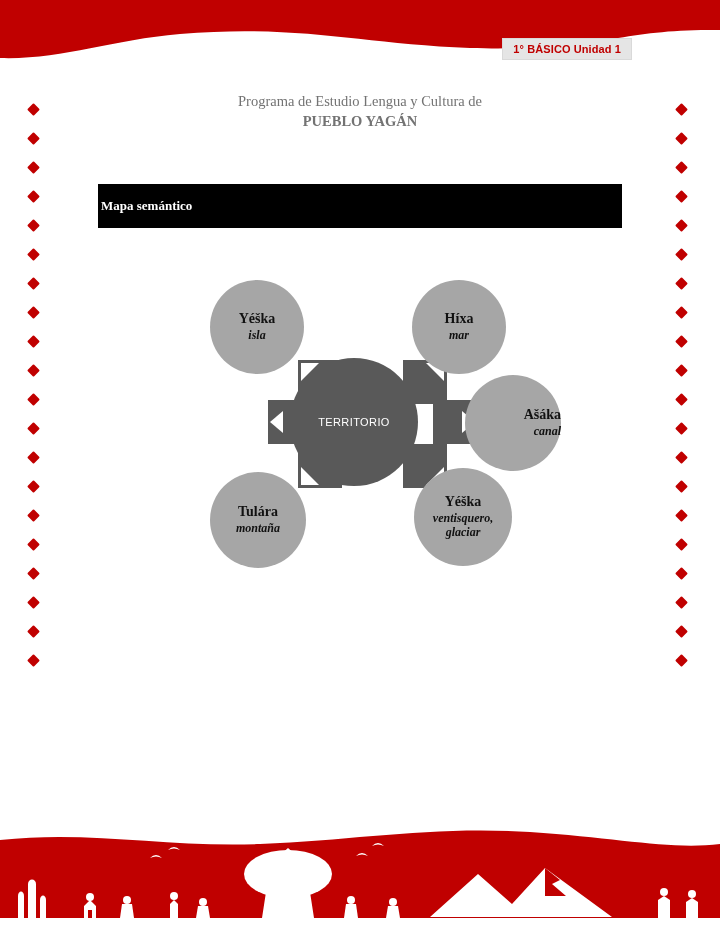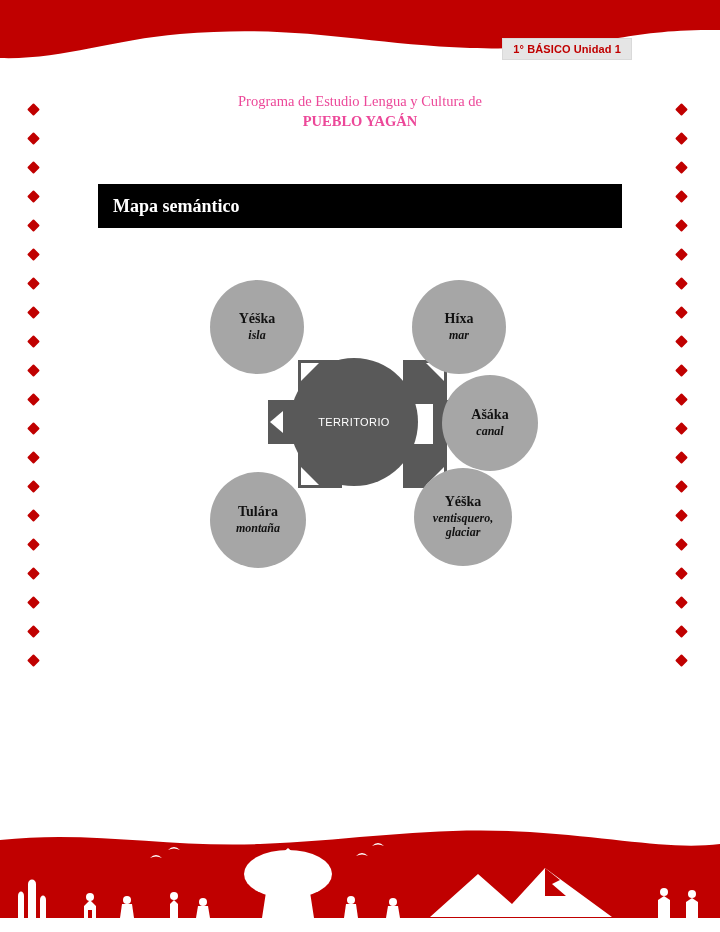--- a/index.html
+++ b/index.html
@@ -58,43 +58,43 @@
     border-radius: 1px;
   }
 
   
   .doc-header {
     position: absolute;
     top: 92px;
     left: 0;
     width: 720px;
     text-align: center;
-    color: #ec4899;
+    color: #737373;
     font-size: 14.5px;
     line-height: 1.35;
   }
   .doc-header .line3 {
     font-weight: bold;
   }
 
   
   .title-bar {
     position: absolute;
     top: 184px;
     left: 98px;
     width: 524px;
     height: 44px;
     background: #000000;
     color: #ffffff;
     font-family: "Liberation Serif", serif;
     font-weight: bold;
-    font-size: 18px;
+    font-size: 13px;
     display: flex;
     align-items: center;
-    padding-left: 15px;
+    padding-left: 3px;
     box-sizing: border-box;
   }
 
   
   .diagram {
     position: absolute;
     top: 258px;
     left: 150px;
     width: 430px;
     height: 320px;
@@ -283,21 +283,21 @@
     <div class="term">Yéška</div>
     <div class="gloss">isla</div>
   </div>
 
   <div class="node" style="left:262px; top:22px; width:94px; height:94px;">
     <div class="term">Híxa</div>
     <div class="gloss">mar</div>
   </div>
 
 
-  <div class="node" style="left:292px; top:117px; width:96px; height:96px;">
+  <div class="node" style="left:315px; top:117px; width:96px; height:96px;align-items:flex-end;">
     <div class="term">Ašáka</div>
     <div class="gloss">canal</div>
   </div>
 
   <div class="node" style="left:60px; top:214px; width:96px; height:96px;">
     <div class="term">Tulára</div>
     <div class="gloss">montaña</div>
   </div>
 
   <div class="node" style="left:264px; top:210px; width:98px; height:98px;">

